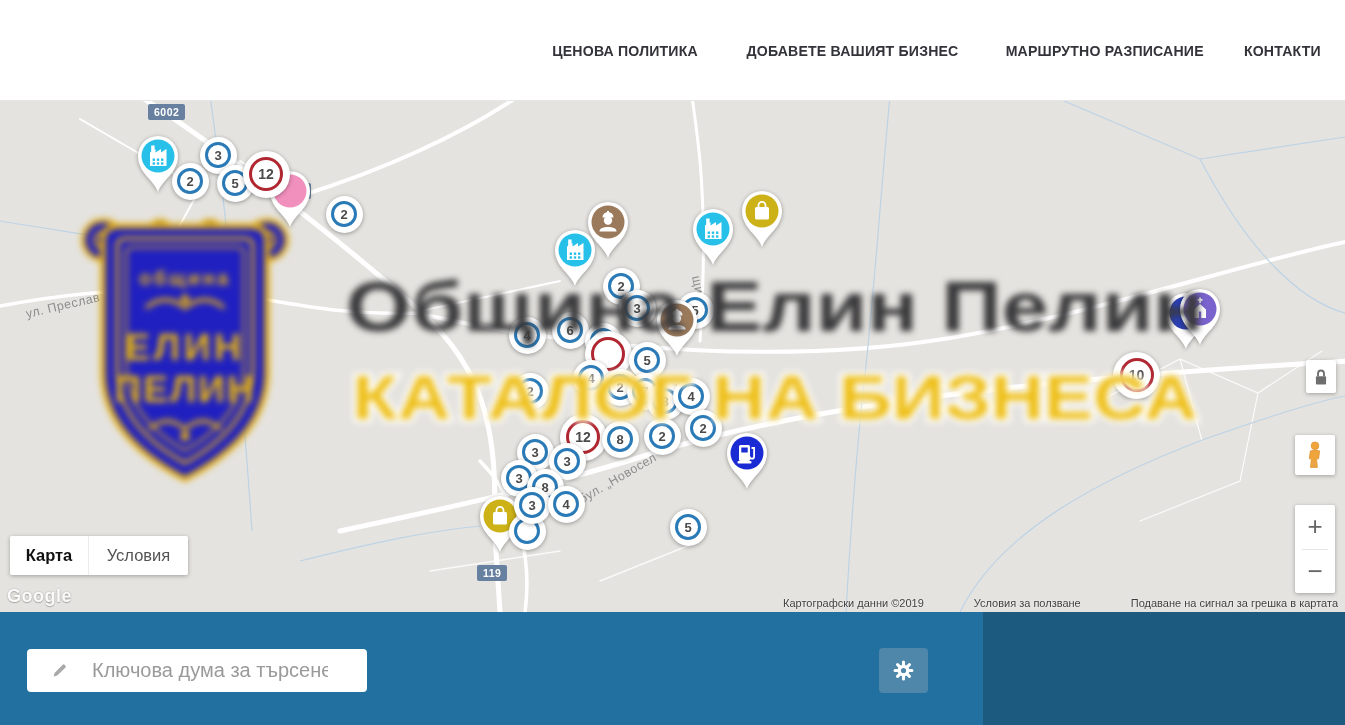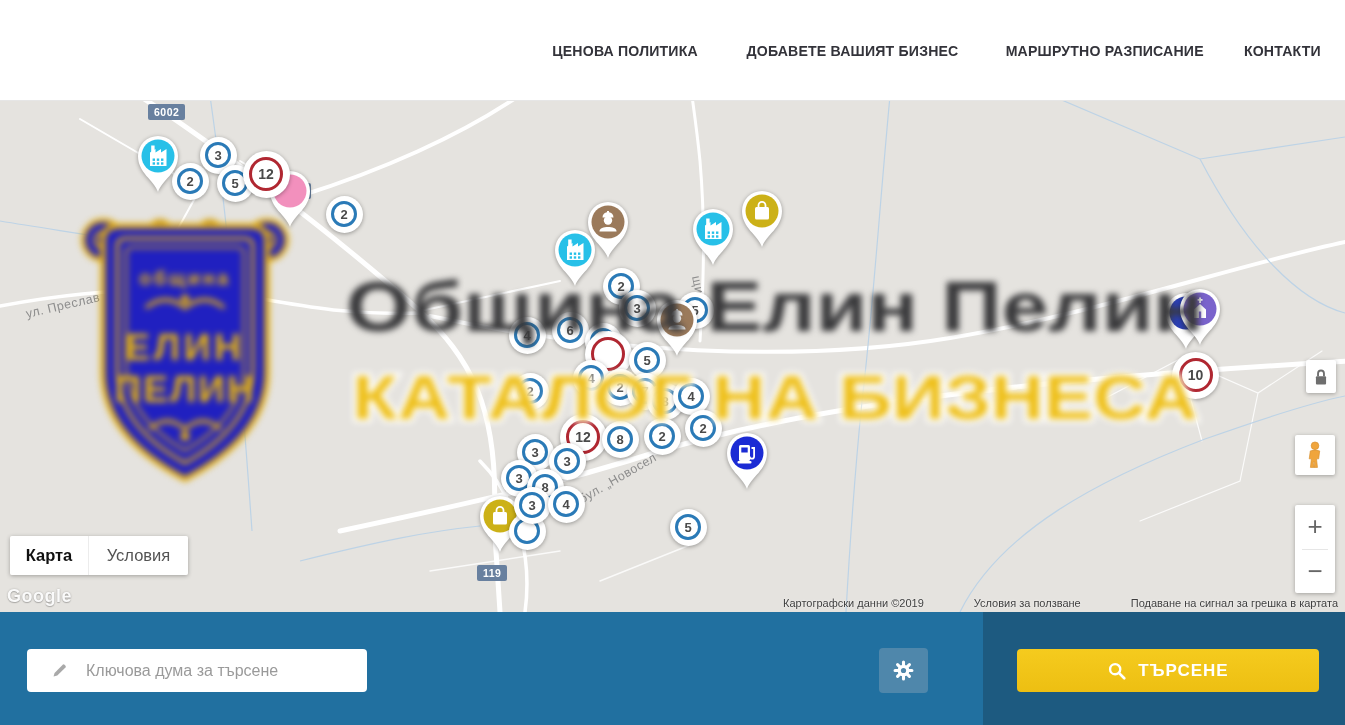--- a/index.html
+++ b/index.html
@@ -53,21 +53,21 @@
   #zoom-ctl{position:absolute;left:1295px;top:404px;width:40px;height:88px;background:#fff;border-radius:2px;box-shadow:0 1px 4px rgba(0,0,0,.3);z-index:10;display:flex;flex-direction:column;}
   .zoom-btn{flex:1;display:flex;align-items:center;justify-content:center;font-size:26px;color:#666;cursor:pointer;font-weight:500;}
   #zoom-divider{height:1px;background:#e6e6e6;margin:0 7px;}
 
   
   #searchbar{position:absolute;left:0;top:612px;width:1345px;height:113px;background:#2170a0;z-index:30;}
   #searchbar-right{position:absolute;left:983px;top:0;width:362px;height:113px;background:#1d5a80;}
   #form-group{position:absolute;left:27px;top:37px;height:43px;display:flex;background:#fff;border-radius:4px;}
   .fg-cell{height:43px;display:flex;align-items:center;}
   #keyword-cell{width:340px;padding-left:24px;}
-  #keyword-input{border:none;outline:none;font-size:16px;color:#0369a1;width:240px;margin-left:16px;background:transparent;}
+  #keyword-input{border:none;outline:none;font-size:20px;color:#0369a1;width:240px;margin-left:22px;background:transparent;}
   #keyword-input::placeholder{color:#9a9a9a;}
   .fake-select{border-left:1px solid #d8d8d8;padding:0 18px 0 18px;justify-content:space-between;cursor:pointer;}
   #category-select{width:250px;}
   #location-select{width:251px;}
   .fake-select .sel-label{font-size:15.5px;color:#9a9a9a;}
   .sel-arrow{width:0;height:0;border-left:5px solid transparent;border-right:5px solid transparent;border-top:6px solid #6b6b6b;}
   #gear-btn{position:absolute;left:879px;top:36px;width:49px;height:45px;background:#4f87ab;border:none;border-radius:4px;display:flex;align-items:center;justify-content:center;cursor:pointer;}
   #search-btn{position:absolute;left:1017px;top:37px;width:302px;height:43px;background:linear-gradient(#f5cb1e,#edbf12);border:none;border-radius:4px;display:flex;align-items:center;justify-content:center;gap:11px;cursor:pointer;}
   #search-btn span{color:#fff;font-size:17px;font-weight:bold;letter-spacing:1px;}
 </style>
@@ -381,21 +381,21 @@
       <path d="M23,58 C19,46 3,39 3,22 A20,20 0 1 1 43,22 C43,39 27,46 23,58 Z" fill="#fff"></path>
       <circle cx="23" cy="22" r="16.5" fill="#2b3fb2"></circle>
           </svg></div>
         <div class="pin" style="left: 1177px; top: 186px;"><svg width="46" height="60" viewBox="0 0 46 60">
       <path d="M23,58 C19,46 3,39 3,22 A20,20 0 1 1 43,22 C43,39 27,46 23,58 Z" fill="#fff"></path>
       <circle cx="23" cy="22" r="16.5" fill="#7a63cc"></circle>
             <path d="M23,10.5 v5.5 M20.5,12.8 h5" stroke="#fff" stroke-width="1.8"></path>
             <path d="M17,31 v-8.5 l6,-5.5 6,5.5 V31 z" fill="#fff"></path>
             <rect x="21.8" y="24.5" width="2.4" height="6.5" fill="#7a63cc"></rect>
           </svg></div>
-        <div class="cluster large" style="left: 1172px; top: 250.5px; text-align: center;">
+        <div class="cluster large" style="left: 1113px; top: 250.5px; text-align: center;">
           <div class="ring" style="border-color: rgb(176, 39, 49);">
             <span>10</span>
           </div>
         </div>
         <div class="pin" style="left: 724px; top: 330px;"><svg width="46" height="60" viewBox="0 0 46 60">
       <path d="M23,58 C19,46 3,39 3,22 A20,20 0 1 1 43,22 C43,39 27,46 23,58 Z" fill="#fff"></path>
       <circle cx="23" cy="22" r="16.5" fill="#1b2bd4"></circle>
             <rect x="15" y="14" width="11" height="16" rx="1.5" fill="#fff"></rect>
             <rect x="17.3" y="16.5" width="6.4" height="5" fill="#1b2bd4"></rect>
     <path d="M27.5,17 h2.6 v8.5 a2.2,2.2 0 0 1 -4.4,0" fill="none" stroke="#fff" stroke-width="1.8"></path>
@@ -461,22 +461,15 @@
     <button id="gear-btn">
       <svg width="23" height="23" viewBox="0 0 24 24">
         <g stroke="#fff" stroke-width="3.2" stroke-linecap="round">
           <path d="M12,3.2 V20.8 M3.2,12 H20.8 M5.8,5.8 L18.2,18.2 M18.2,5.8 L5.8,18.2"></path>
         </g>
         <circle cx="12" cy="12" r="6.1" fill="#fff"></circle>
         <circle cx="12" cy="12" r="2.7" fill="#4f87ab"></circle>
       </svg>
     </button>
 
-    <button id="search-btn">
-      <svg width="20" height="20" viewBox="0 0 22 22">
-        <circle cx="9" cy="9" r="5.6" stroke="#fff" stroke-width="2.6" fill="none"></circle>
-        <line x1="13.6" y1="13.6" x2="19" y2="19" stroke="#fff" stroke-width="3" stroke-linecap="round"></line>
-      </svg>
-      <span>ТЪРСЕНЕ</span>
-    </button>
   </div>
 
 </div>
 
 </body></html>

